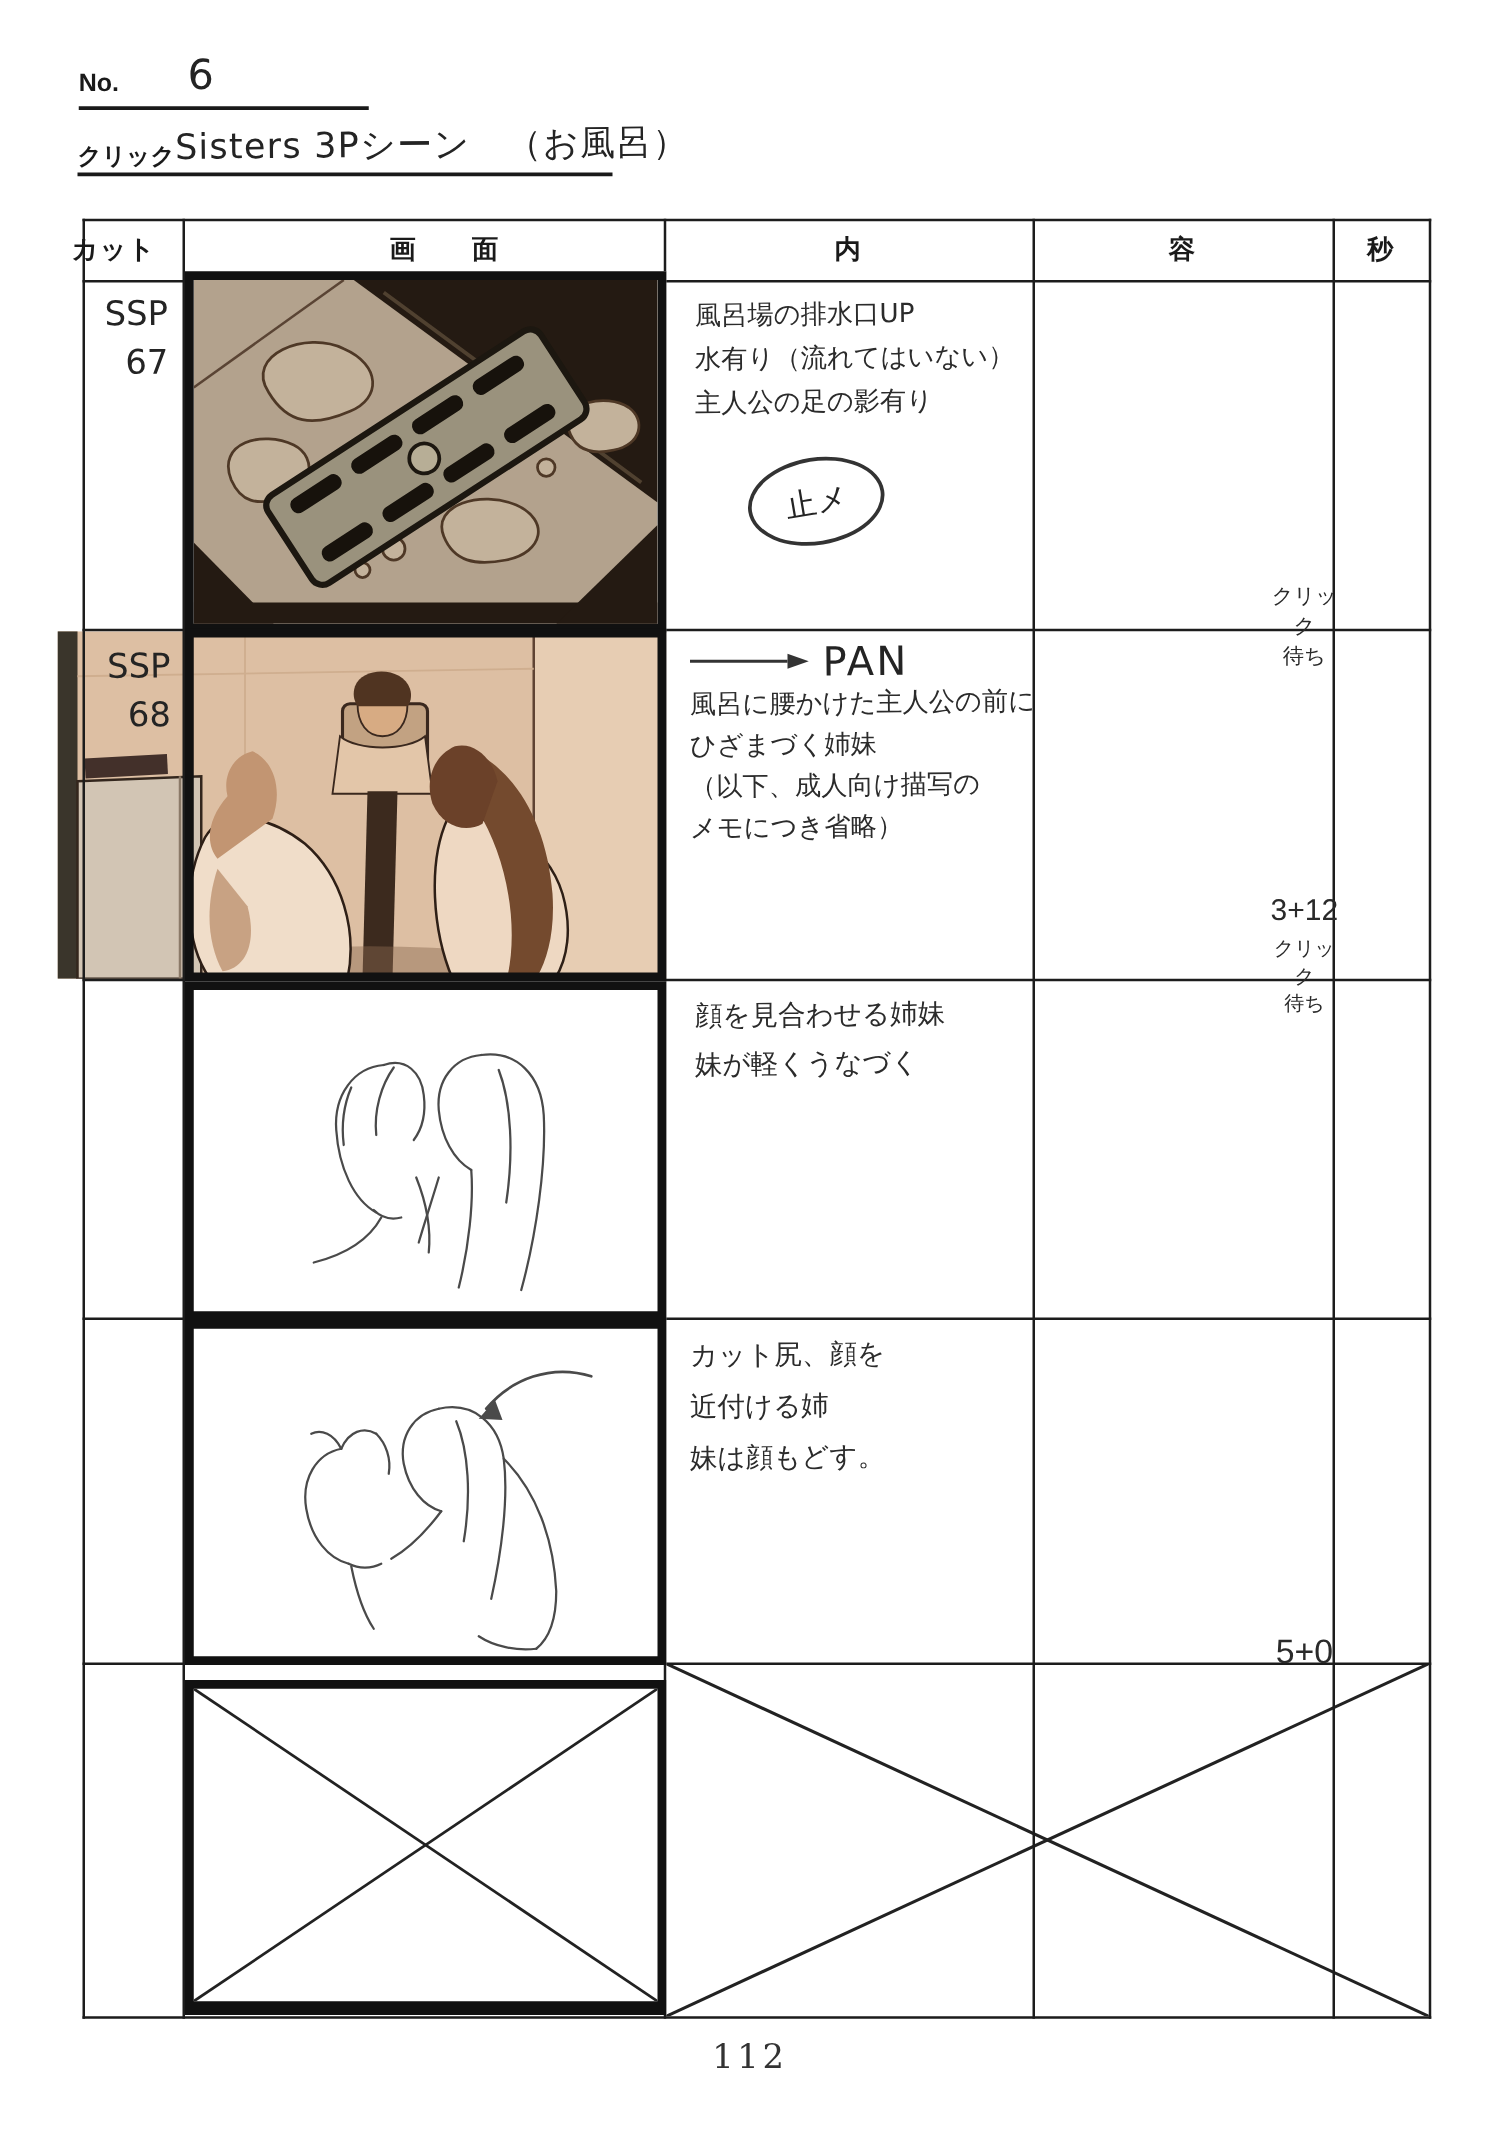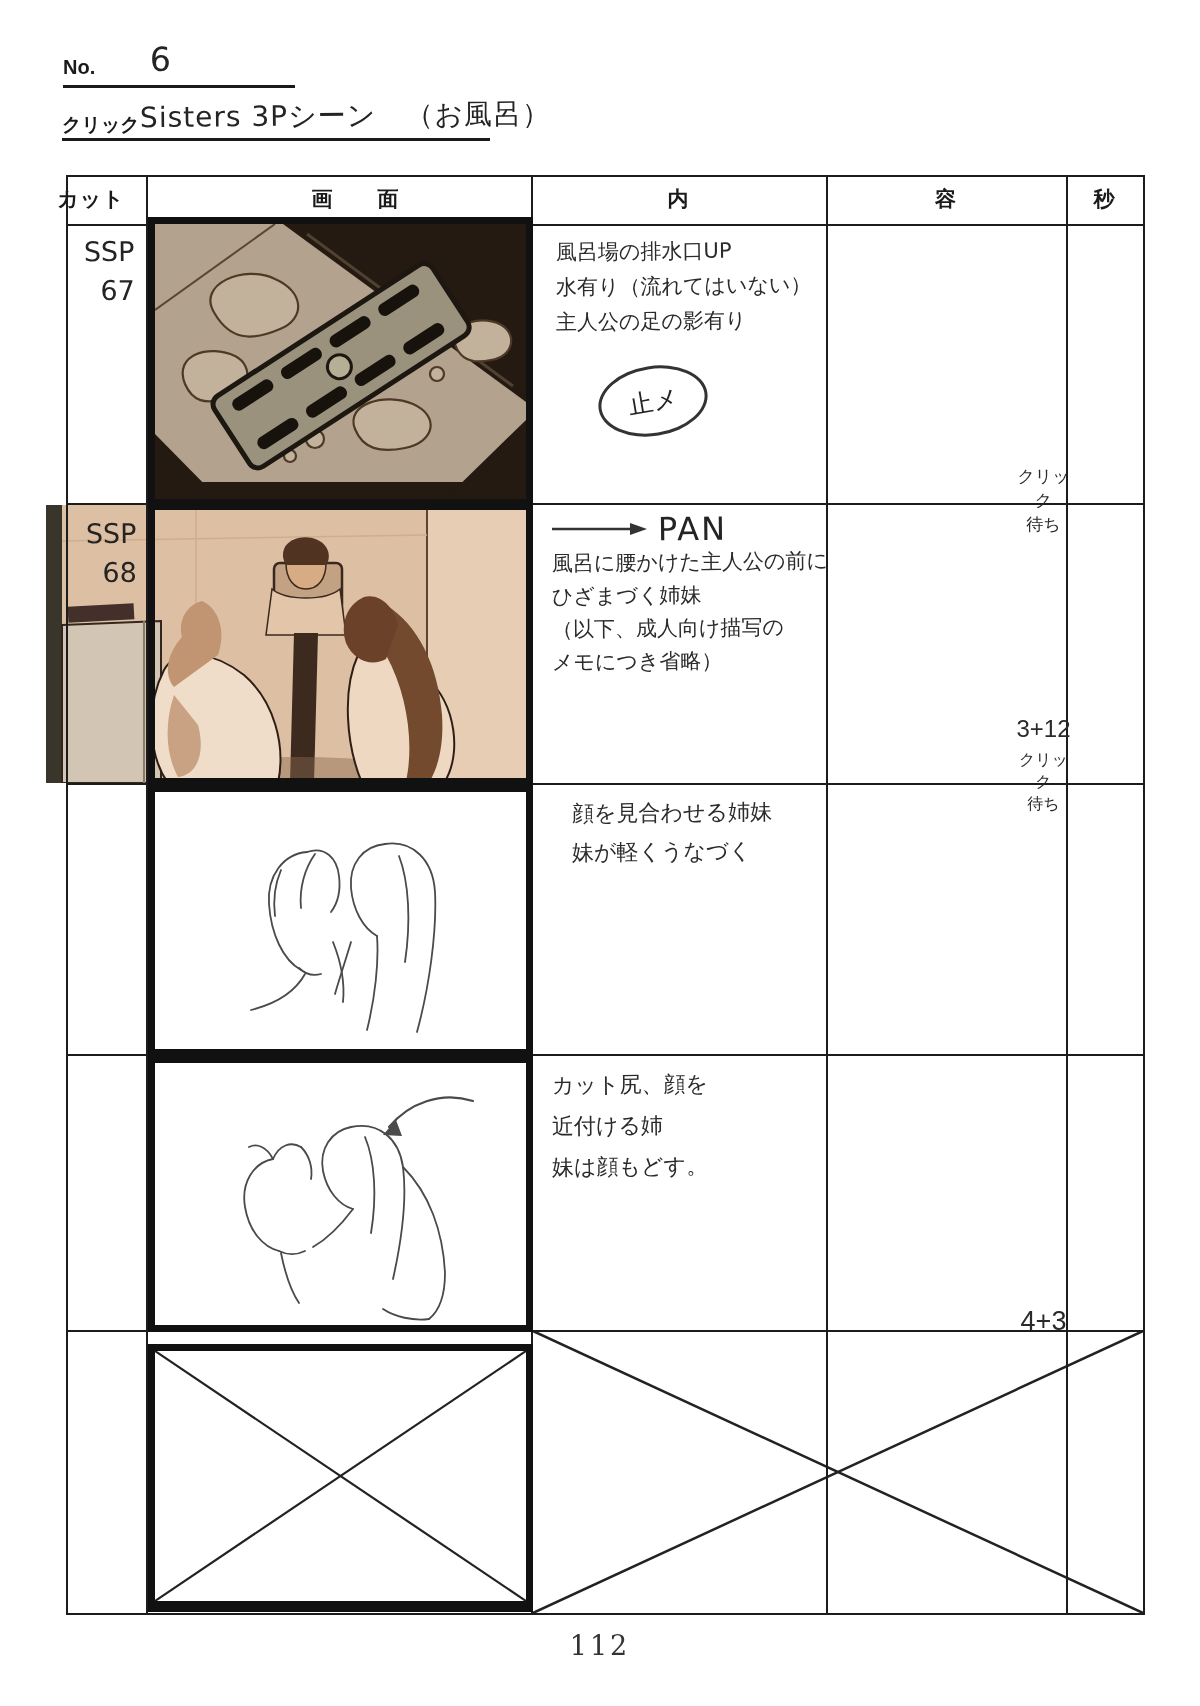--- a/index.html
+++ b/index.html
@@ -163,21 +163,21 @@
       <path d="M178,150 C186,170 190,190 188,210"></path>
       <path d="M230,52 C208,54 194,72 196,96 C198,118 208,136 222,144"></path>
       <path d="M230,52 C258,48 278,68 280,100 C282,140 274,196 262,240"></path>
       <path d="M222,144 C224,170 220,206 212,238"></path>
       <path d="M244,64 C254,90 256,130 250,170"></path>
       <path d="M196,150 C190,170 184,188 180,202"></path>
     </g>
   </svg>
 </div>
 
-<div class="abs" style="left:556px;top:793px;z-index:7;margin-left:16px;">
+<div class="abs" style="left:556px;top:793px;z-index:7;">
   <div class="note-line hand" style="font-size:22px;line-height:39px;">顔を見合わせる姉妹</div>
   <div class="note-line hand" style="font-size:22px;line-height:39px;">妹が軽くうなづく</div>
 </div>
 
 <div class="panel" style="left:148px;top:1056px;width:385px;height:276px;">
   <svg width="100%" height="100%" viewBox="0 0 371 262" preserveAspectRatio="none">
     <g fill="none" stroke="#4a4a4a" stroke-width="1.8" stroke-linecap="round">
       <path d="M118,96 C98,100 86,120 90,144 C94,168 108,184 124,188"></path>
       <path d="M118,96 C112,84 102,80 94,84"></path>
       <path d="M118,96 C124,82 136,78 146,84"></path>
@@ -195,21 +195,21 @@
     <polygon points="228,72 241,57 247,73" fill="#4a4a4a"></polygon>
   </svg>
 </div>
 
 <div class="abs" style="left:552px;top:1064px;z-index:7;">
   <div class="note-line hand" style="font-size:22px;line-height:41px;">カット尻、顔を</div>
   <div class="note-line hand" style="font-size:22px;line-height:41px;">近付ける姉</div>
   <div class="note-line hand" style="font-size:22px;line-height:41px;">妹は顔もどす。</div>
 </div>
 
-<div class="sec" style="top:1288px;font-size:27px;">4+3</div>
+<div class="sec" style="top:1288px;font-size:27px;">5+0</div>
 
 <div class="panel" style="left:148px;top:1344px;width:385px;height:268px;border-bottom-width:11px;">
   <svg width="100%" height="100%" viewBox="0 0 371 250" preserveAspectRatio="none">
     <line x1="0" y1="0" x2="371" y2="250" stroke="#222" stroke-width="2.2"></line>
     <line x1="0" y1="250" x2="371" y2="0" stroke="#222" stroke-width="2.2"></line>
   </svg>
 </div>
 
 <svg class="abs" style="left:533px;top:1331px;z-index:4;" width="610" height="282" viewBox="0 0 610 282">
   <line x1="0" y1="0" x2="610" y2="282" stroke="#222" stroke-width="2.5"></line>

